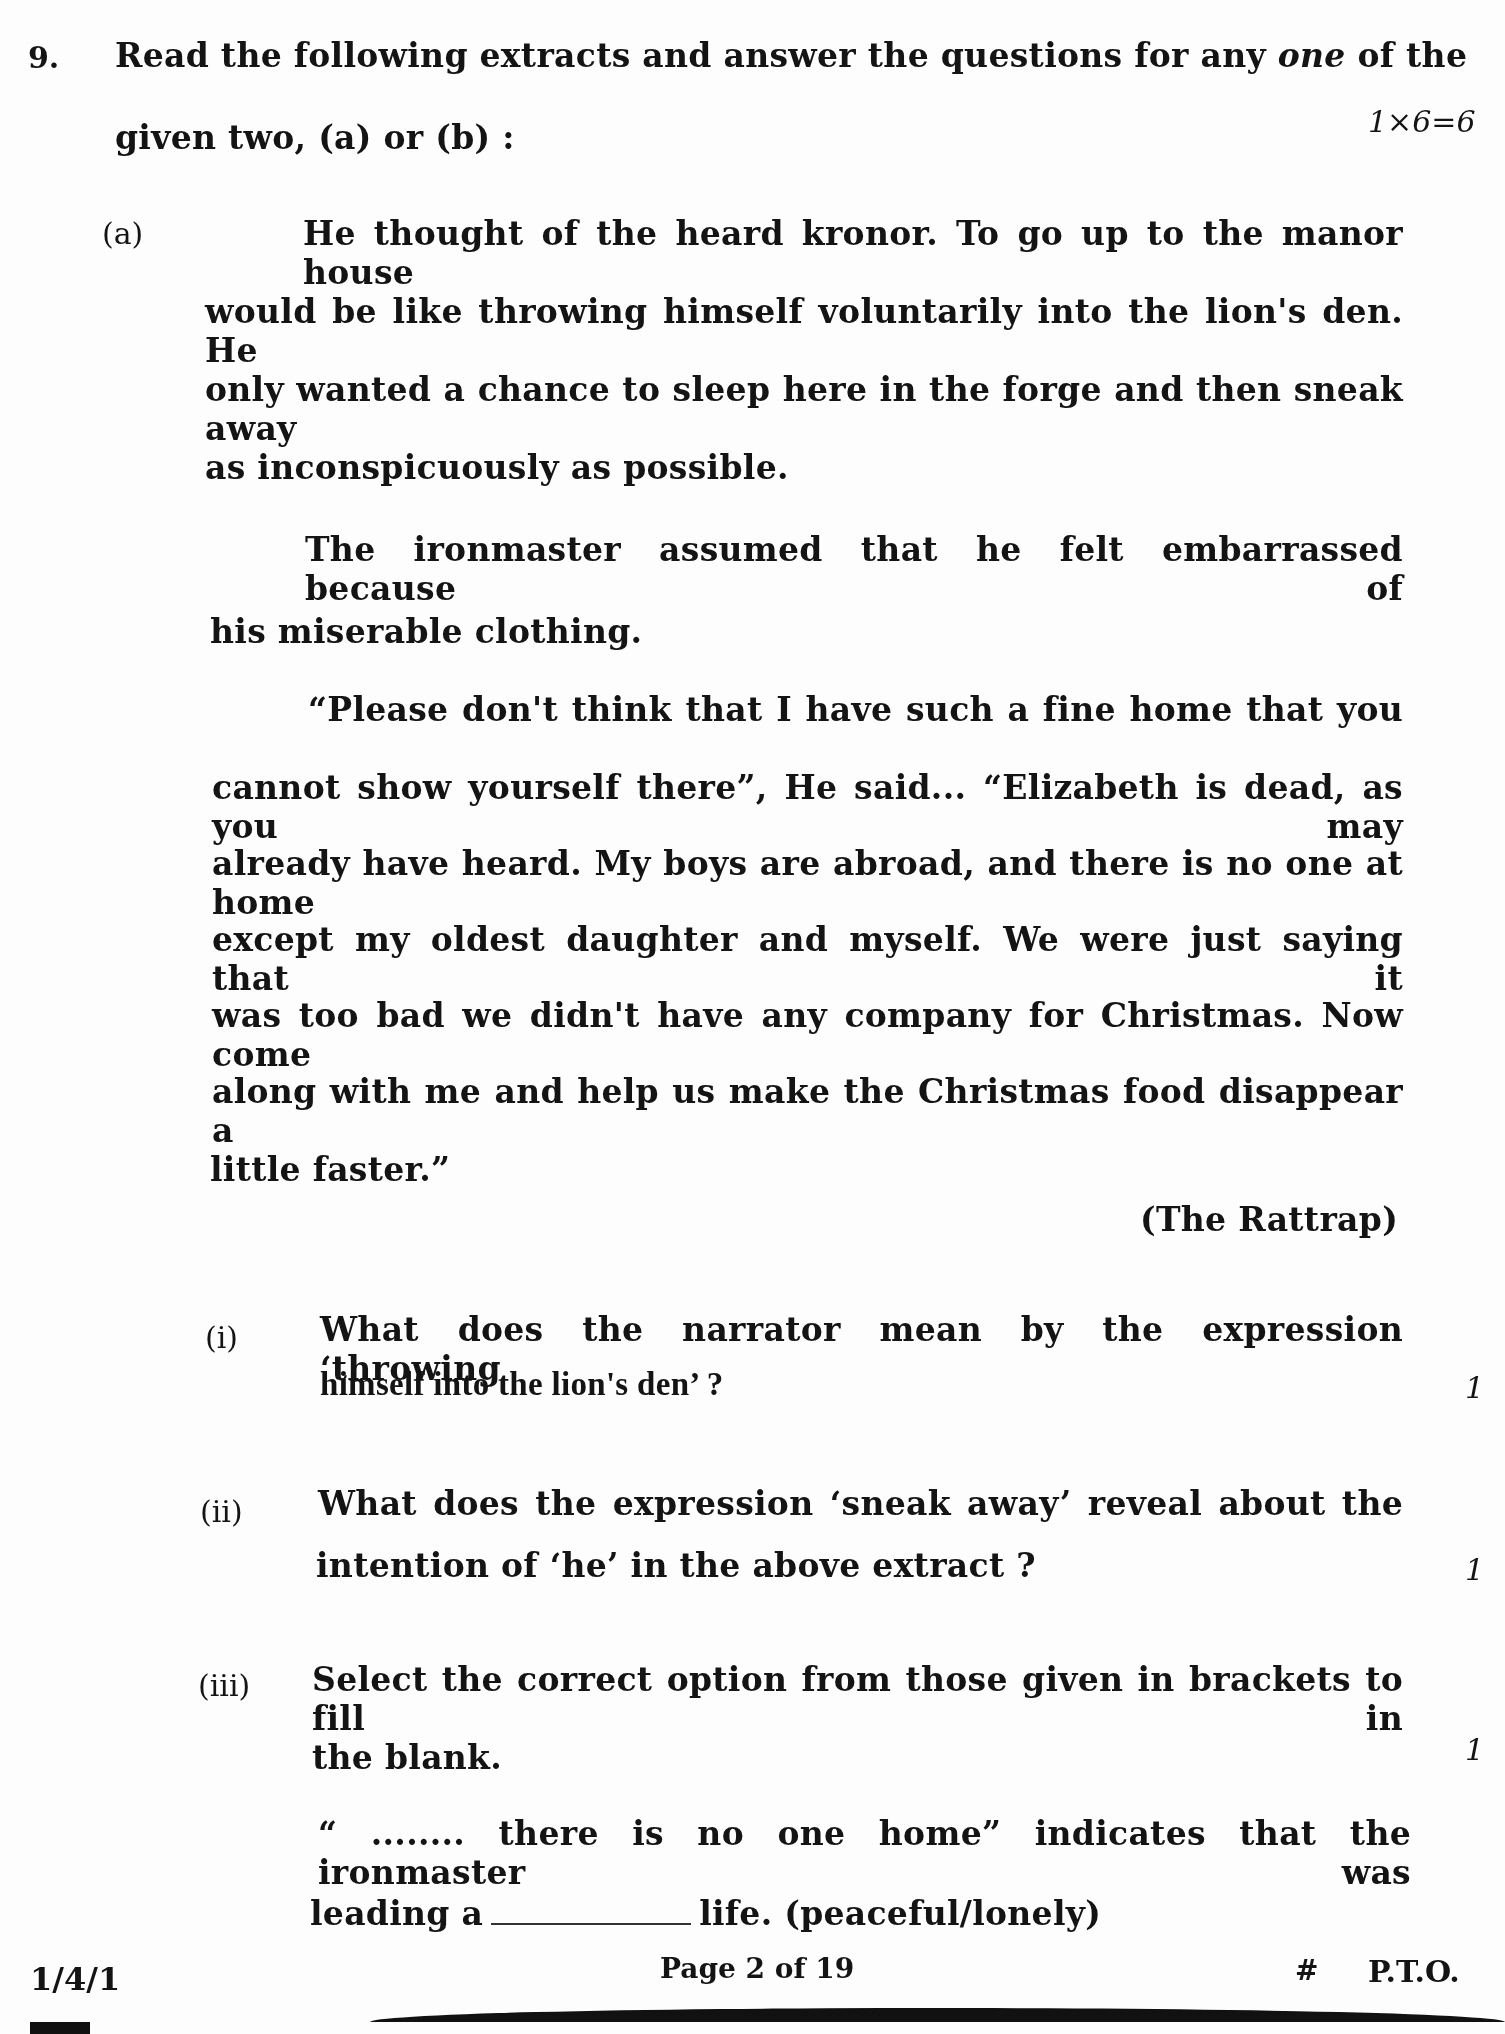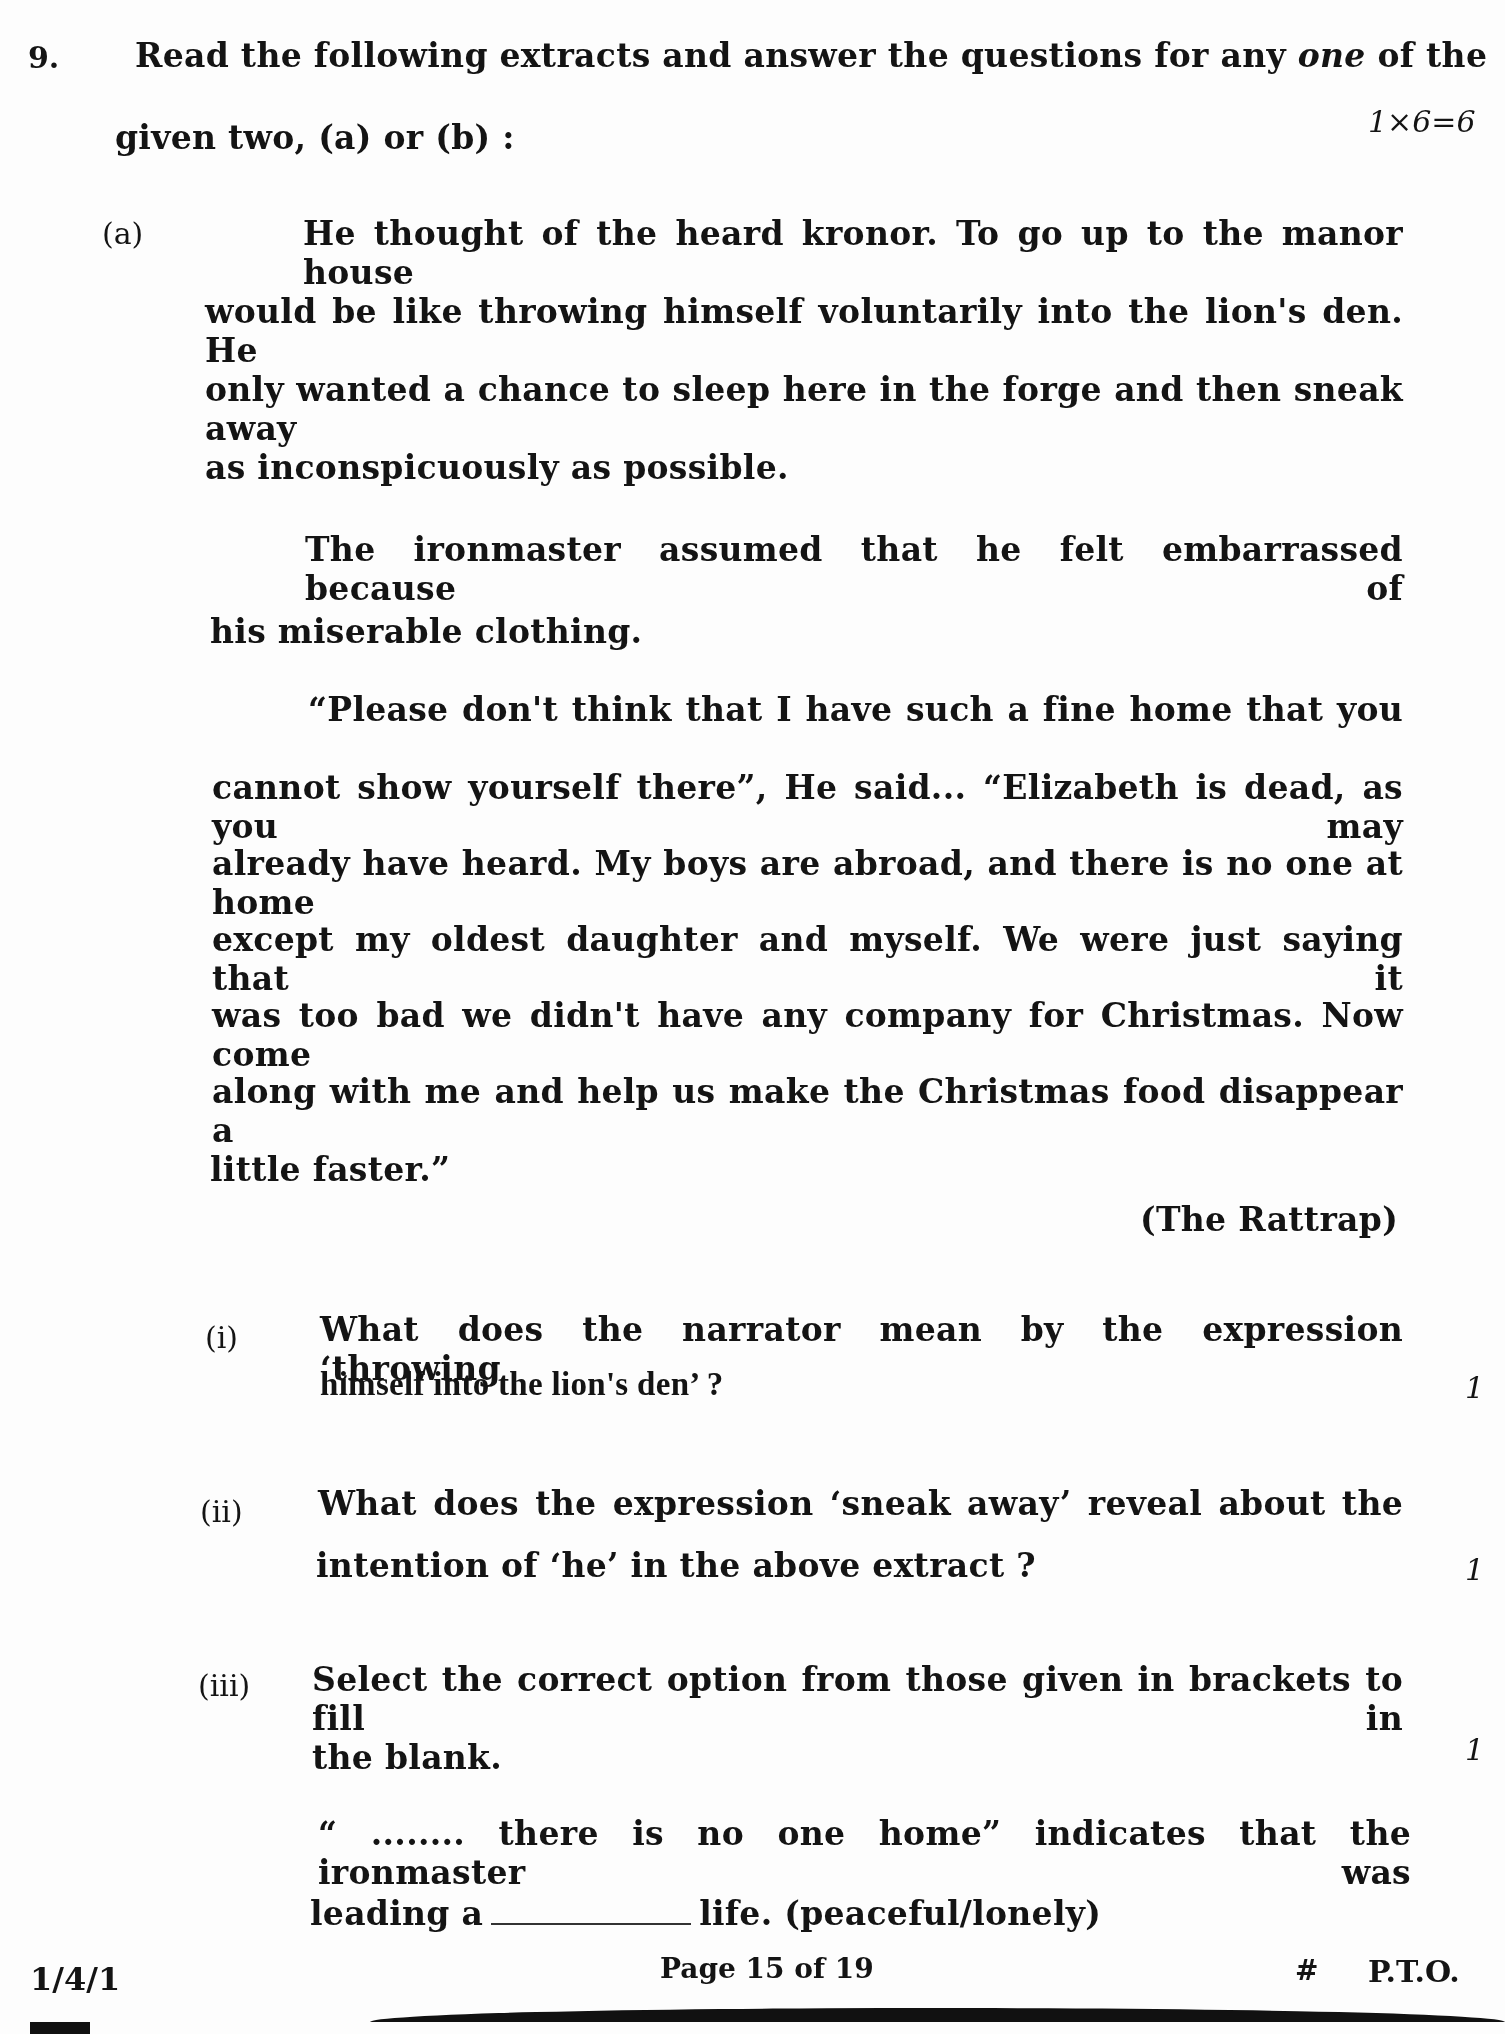--- a/index.html
+++ b/index.html
@@ -18,21 +18,21 @@
     position: absolute; left: 370px; right: 0; top: 2008px; height: 14px; background: #111;
     border-radius: 50% 50% 0 0 / 100% 100% 0 0;
   }
   .bottom-left-mark { position: absolute; left: 30px; top: 2022px; width: 60px; height: 12px; background: #111; }
   .blank { display: inline-block; width: 200px; border-bottom: 2px solid #333; margin: 0 8px; vertical-align: baseline; }
 </style>
 </head>
 <body>
 
 <div class="abs qnum" style="left:28px;top:40px;">9.</div>
-<div class="abs line" style="left:115px;top:36px;width:1285px;margin-left:20px;">
+<div class="abs line" style="left:115px;top:36px;width:1285px;">
   <span>Read the following extracts and answer the questions for any </span><i>one</i><span> of the</span>
 </div>
 <div class="abs line" style="left:115px;top:118px;">given two, (a) or (b) :</div>
 <div class="abs marks" style="left:1368px;top:104px;">1×6=6</div>
 
 <div class="abs label" style="left:102px;top:216px;">(a)</div>
 
 <div class="abs line just" style="left:303px;top:214px;width:1100px;">He thought of the heard kronor. To go up to the manor house</div>
 <div class="abs line just" style="left:205px;top:292px;width:1198px;">would be like throwing himself voluntarily into the lion's den. He</div>
 <div class="abs line just" style="left:205px;top:370px;width:1198px;">only wanted a chance to sleep here in the forge and then sneak away</div>
@@ -64,18 +64,18 @@
 <div class="abs label" style="left:198px;top:1668px;">(iii)</div>
 <div class="abs line just" style="left:312px;top:1660px;width:1091px;">Select the correct option from those given in brackets to fill in</div>
 <div class="abs line" style="left:312px;top:1738px;">the blank.</div>
 <div class="abs marks" style="left:1465px;top:1732px;">1</div>
 <div class="abs line just" style="left:310px;top:1814px;width:1093px;margin-left:8px;">“ ........ there is no one home” indicates that the ironmaster was</div>
 <div class="abs line" style="left:310px;top:1894px;">
   <span>leading a</span><span class="blank"></span><span>life. (peaceful/lonely)</span>
 </div>
 
 <div class="abs footer" style="left:30px;top:1960px;">1/4/1</div>
-<div class="abs footer" style="left:660px;top:1952px;font-size:28px;">Page 15 of 19</div>
+<div class="abs footer" style="left:660px;top:1952px;font-size:28px;">Page 2 of 19</div>
 <div class="abs footer" style="left:1295px;top:1954px;font-size:28px;">#</div>
 <div class="abs footer" style="left:1368px;top:1954px;font-size:30px;">P.T.O.</div>
 
 <div class="bottom-rule"></div>
 <div class="bottom-left-mark"></div>
 
 </body></html>

